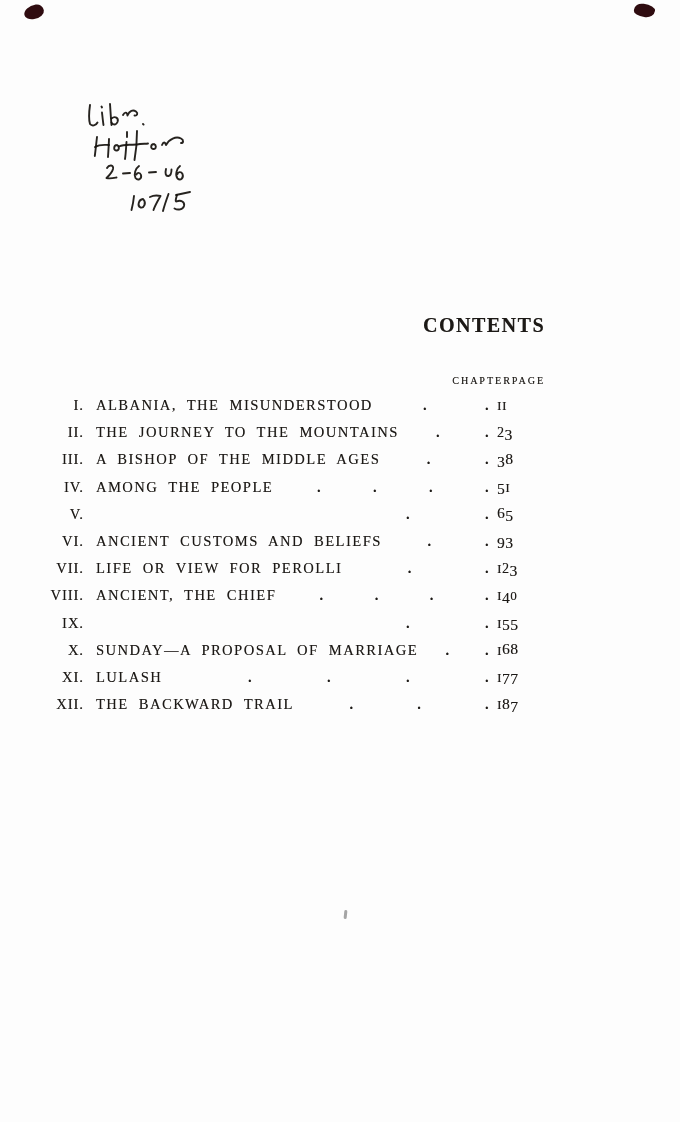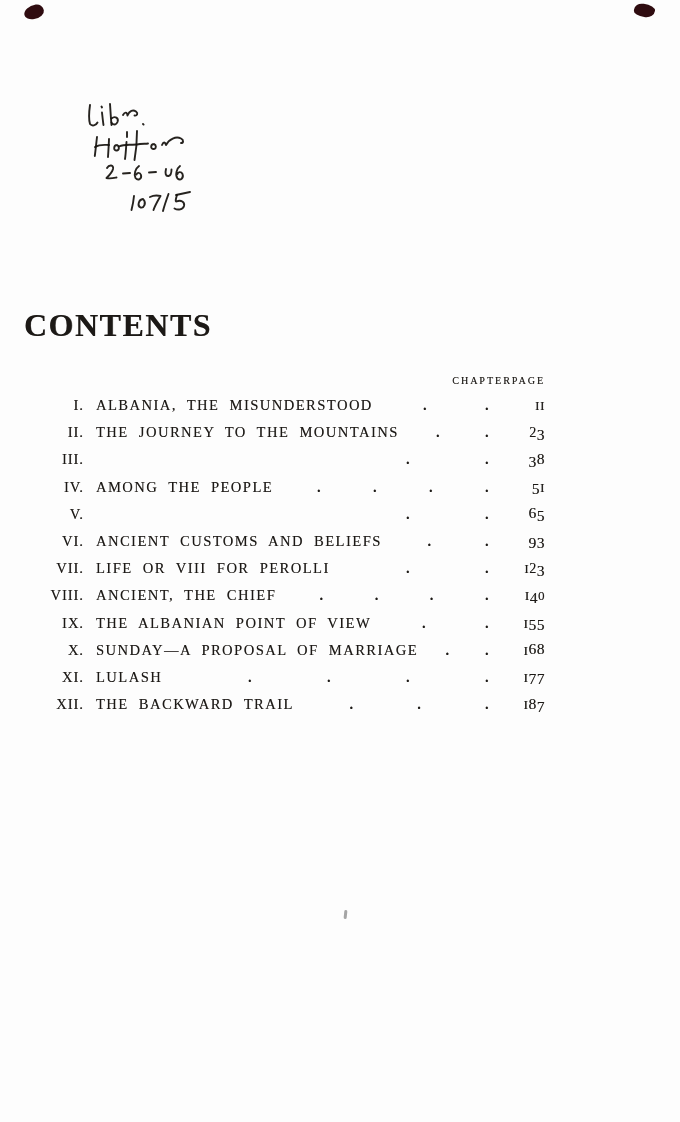--- a/index.html
+++ b/index.html
@@ -16,22 +16,22 @@
   .corner-l{left:24px;top:5px;width:20px;height:14px;background:#2f0c10;
     border-radius:65% 35% 55% 45% / 60% 50% 50% 40%;transform:rotate(-10deg);}
   .corner-r{left:634px;top:4px;width:21px;height:13px;background:#2f0c10;
     border-radius:40% 60% 45% 55% / 55% 45% 60% 40%;transform:rotate(7deg);}
   
   .handwriting{position:absolute;left:70px;top:95px;width:140px;height:125px;}
   .handwriting path{stroke:#14100c;stroke-width:1.9;fill:none;
     stroke-linecap:round;stroke-linejoin:round;opacity:.92;}
   
   .title{
-    position:absolute;left:24px;top:312px;width:515px;margin:0;
-    text-align:left;font-size:32px;font-weight:bold;letter-spacing:1.5px;
+    position:absolute;left:30px;top:312px;width:515px;margin:0;
+    text-align:right;font-size:20px;font-weight:bold;letter-spacing:1.5px;
     line-height:26px;
     text-shadow:0.3px 0.3px 0 rgba(30,25,20,.55);
   }
   
   .toc-header{
     position:absolute;left:30px;top:373px;width:515px;
     display:flex;justify-content:flex-end;align-items:baseline;
     font-size:10px;letter-spacing:2px;line-height:16px;
     text-shadow:0.25px 0.25px 0 rgba(30,25,20,.5);
   }
@@ -40,21 +40,21 @@
   .row{
     display:flex;align-items:baseline;height:27.2px;line-height:27.2px;
     font-size:14.5px;letter-spacing:1.5px;word-spacing:5px;white-space:nowrap;
     text-shadow:0.25px 0.25px 0 rgba(30,25,20,.5);
   }
   .num{width:54px;flex:none;text-align:right;letter-spacing:1px;}
   .ttl{margin-left:12px;flex:none;}
   .leader{flex:1;min-width:0;display:flex;justify-content:flex-end;align-items:baseline;overflow:hidden;}
   .dotbox{flex:0 1 72px;min-width:12px;text-align:right;padding-right:7px;
     font-weight:bold;font-size:14px;}
-  .pg{width:48px;flex:none;text-align:right;font-size:15.5px;letter-spacing:0.5px;}
+  .pg{width:48px;flex:none;font-size:15.5px;letter-spacing:0.5px;}
   
   .d{position:relative;}
   .d0{font-size:13px;}
   .d1{font-size:13.5px;}
   .d2{font-size:14px;}
   .d3,.d4,.d5,.d7,.d9{top:2.5px;}
   .d6,.d8{top:-0.5px;}
   
   .stray{position:absolute;left:344px;top:910px;width:3px;height:9px;
     background:#8f8f8f;border-radius:2px;transform:rotate(6deg);opacity:.8;}
@@ -128,20 +128,21 @@
         <span class="num">II.</span>
         <span class="ttl">THE JOURNEY TO THE MOUNTAINS</span>
         <span class="leader">
           <span class="dotbox">.</span>
           <span class="dotbox">.</span>
         </span>
         <span class="pg"><span class="d d2">2</span><span class="d d3">3</span></span>
       </div>
       <div class="row">
         <span class="num">III.</span>
+        <span class="ttl">A BISHOP OF THE MIDDLE AGES</span>
         <span class="leader">
           <span class="dotbox">.</span>
           <span class="dotbox">.</span>
         </span>
         <span class="pg"><span class="d d3">3</span><span class="d d8">8</span></span>
       </div>
       <div class="row">
         <span class="num">IV.</span>
         <span class="ttl">AMONG THE PEOPLE</span>
         <span class="leader">
@@ -164,41 +165,40 @@
         <span class="num">VI.</span>
         <span class="ttl">ANCIENT CUSTOMS AND BELIEFS</span>
         <span class="leader">
           <span class="dotbox">.</span>
           <span class="dotbox">.</span>
         </span>
         <span class="pg"><span class="d d9">9</span><span class="d d3">3</span></span>
       </div>
       <div class="row">
         <span class="num">VII.</span>
-        <span class="ttl">LIFE OR VIII FOR PEROLLI</span>
+        <span class="ttl">LIFE OR VIEW FOR PEROLLI</span>
         <span class="leader">
           <span class="dotbox">.</span>
           <span class="dotbox">.</span>
         </span>
         <span class="pg"><span class="d d1">I</span><span class="d d2">2</span><span class="d d3">3</span></span>
       </div>
       <div class="row">
         <span class="num">VIII.</span>
         <span class="ttl">ANCIENT, THE CHIEF</span>
         <span class="leader">
           <span class="dotbox">.</span>
           <span class="dotbox">.</span>
           <span class="dotbox">.</span>
           <span class="dotbox">.</span>
         </span>
         <span class="pg"><span class="d d1">I</span><span class="d d4">4</span><span class="d d0">0</span></span>
       </div>
       <div class="row">
         <span class="num">IX.</span>
-        <span class="ttl">THE ALBANIAN POINT OF VIEW</span>
         <span class="leader">
           <span class="dotbox">.</span>
           <span class="dotbox">.</span>
         </span>
         <span class="pg"><span class="d d1">I</span><span class="d d5">5</span><span class="d d5">5</span></span>
       </div>
       <div class="row">
         <span class="num">X.</span>
         <span class="ttl">SUNDAY—A PROPOSAL OF MARRIAGE</span>
         <span class="leader">

